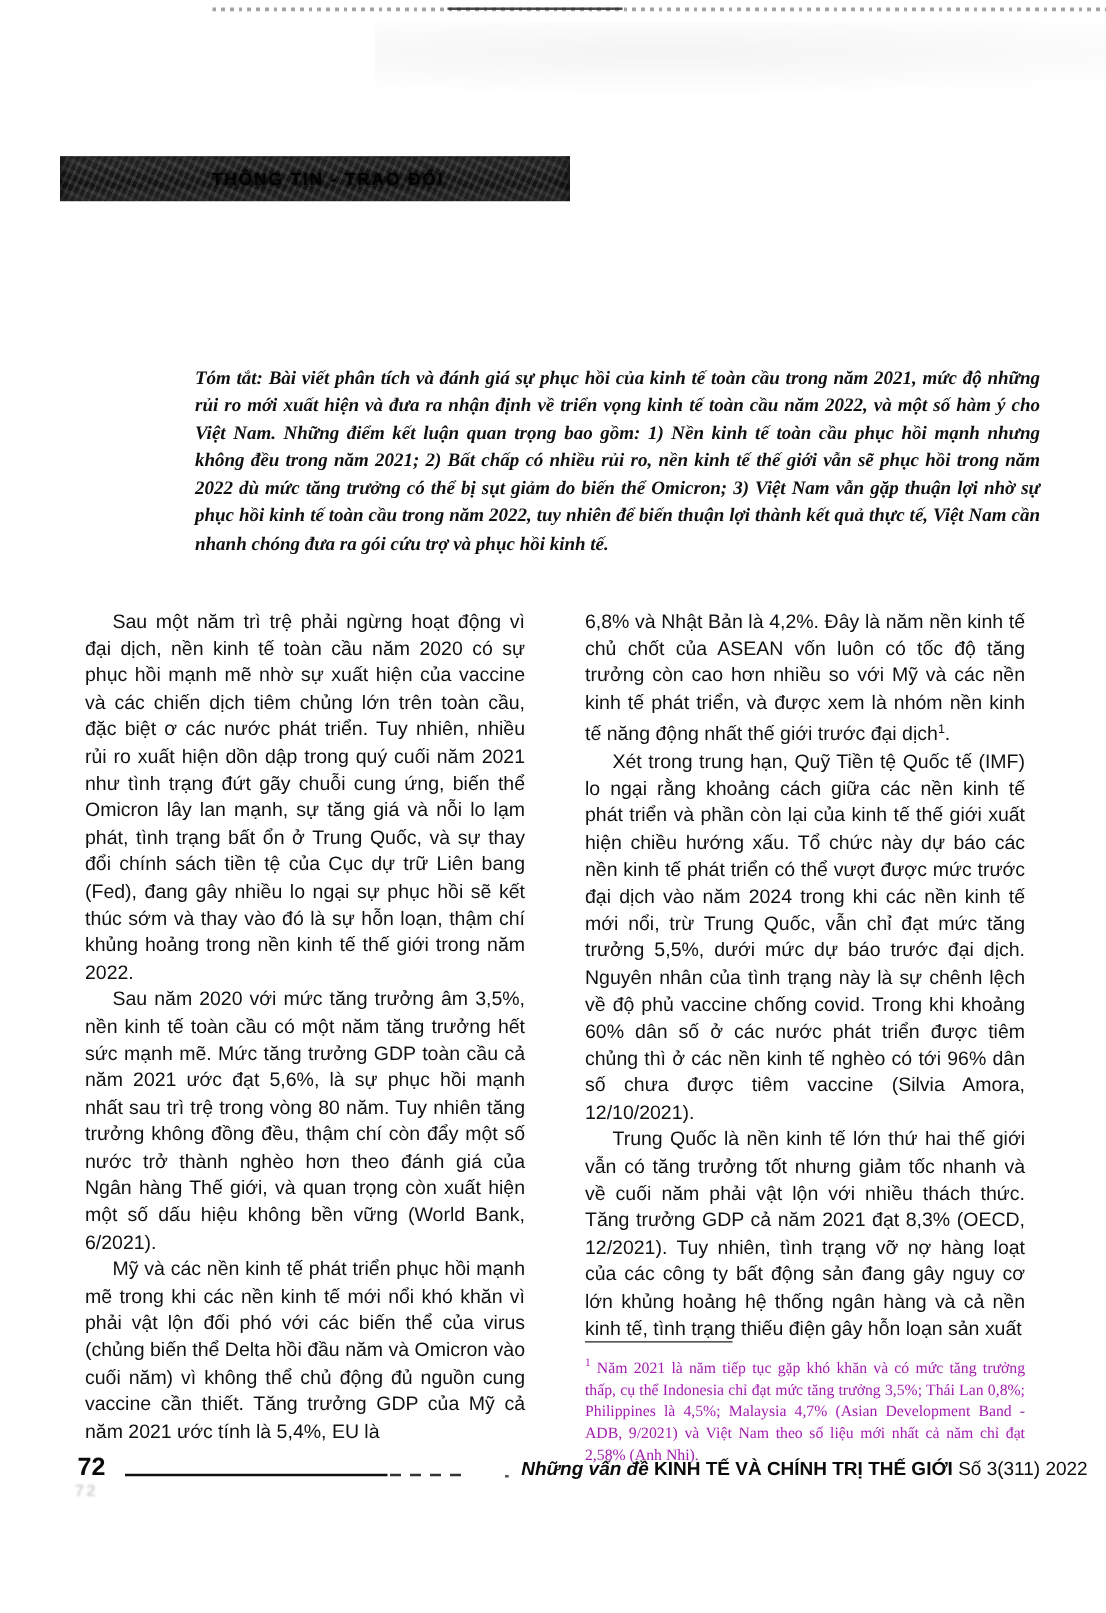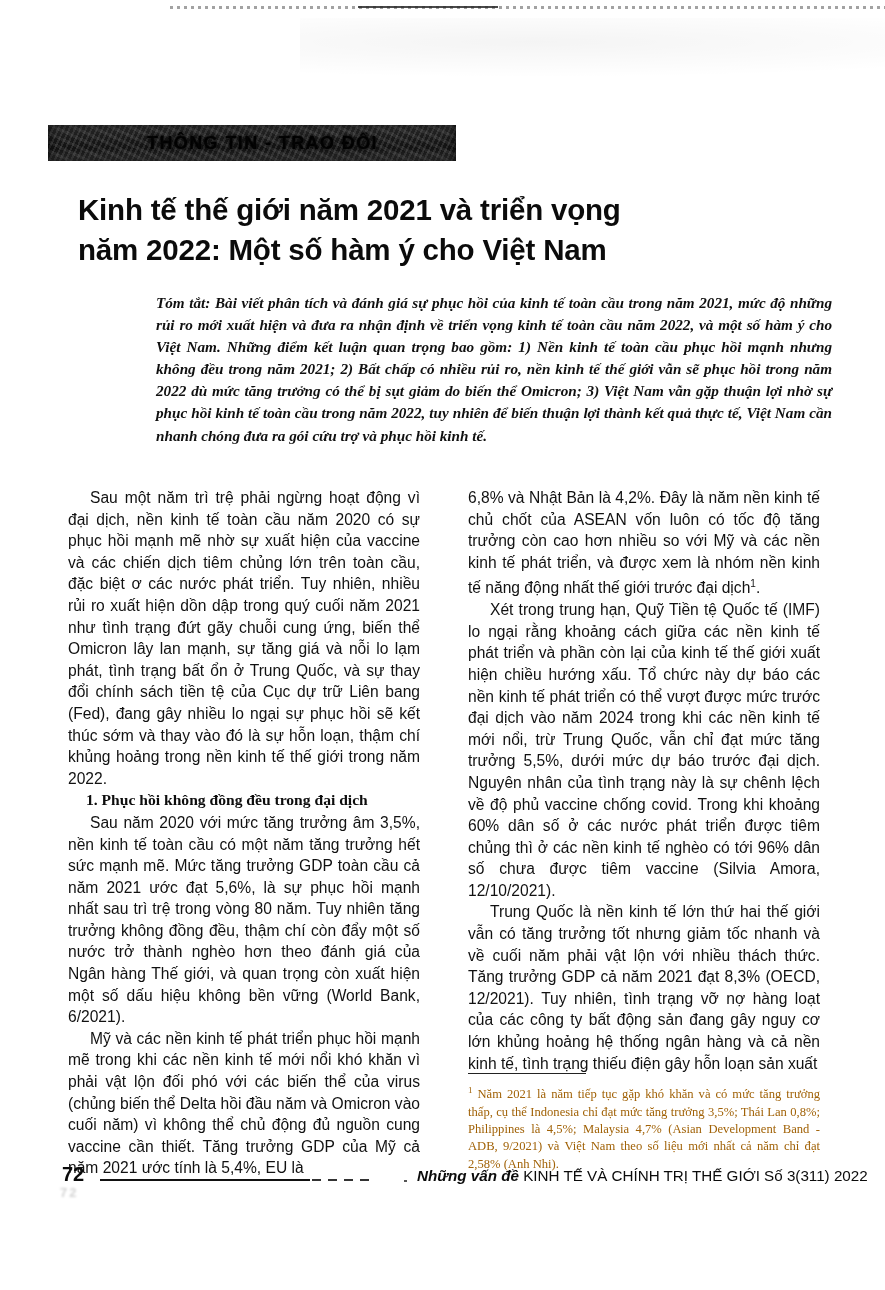--- a/index.html
+++ b/index.html
@@ -60,21 +60,21 @@
       repeating-linear-gradient(25deg, rgba(255,255,255,0.07) 0px, rgba(255,255,255,0.07) 3px, rgba(255,255,255,0) 3px, rgba(255,255,255,0) 8px),
       linear-gradient(180deg, #2e2e2e 0%, #1a1a1a 35%, #121212 65%, #303030 100%);
     display: flex;
     align-items: center;
     justify-content: center;
     box-shadow: inset 0 0 10px rgba(0,0,0,0.8);
   }
   .banner-text {
     font-family: "Liberation Sans", sans-serif;
     font-weight: bold;
-    font-size: 18px;
+    font-size: 14px;
     letter-spacing: 1.4px;
     color: #000000;
     text-shadow:
       0 0 2px rgba(0,0,0,0.9),
       0 0 5px rgba(0,0,0,0.65),
       0.5px 0.5px 0 rgba(60,60,60,0.5);
     opacity: 0.93;
     filter: blur(0.45px);
     white-space: nowrap;
     margin-left: 21px;
@@ -166,21 +166,21 @@
   }
   .footnote {
     position: absolute;
     left: 468px;
     top: 1082px;
     width: 352px;
     font-family: "Liberation Serif", serif;
     font-size: 12.6px;
     line-height: 17.4px;
     text-align: justify;
-    color: #a16207;
+    color: #a21caf;
   }
   .footnote .marker {
     font-size: 9px;
     vertical-align: super;
   }
 
   
   .footer {
     position: absolute;
     left: 0;
@@ -237,50 +237,45 @@
   .footer-text {
     position: absolute;
     left: 417px;
     top: 4px;
     font-family: "Liberation Sans", sans-serif;
     font-size: 15.2px;
     color: #0b0b0b;
     white-space: nowrap;
   }
   .footer-text .ital { font-style: italic; font-weight: bold; margin-top: 48px; }
-  .footer-text .caps { font-weight: normal; }
+  .footer-text .caps { font-weight: bold; }
   .footer-text .norm { font-weight: normal; }
 </style>
 </head>
 <body>
 
 <div class="page">
 
   <div class="scan-artifact"></div>
   <div class="scan-artifact solid"></div>
   <div class="scan-smudge"></div>
 
   <div class="banner">
     <span class="banner-text">THÔNG TIN - TRAO ĐỔI</span>
   </div>
 
-  <div class="title-block">
-    <div class="title-line">Kinh tế thế giới năm 2021 và triển vọng</div>
-    <div class="title-line">năm 2022: Một số hàm ý cho Việt Nam</div>
-  </div>
 
   <div class="abstract">
     <span class="lead">Tóm tắt:</span><span> Bài viết phân tích và đánh giá sự phục hồi của kinh tế toàn cầu trong năm 2021, mức độ những rủi ro mới xuất hiện và đưa ra nhận định về triển vọng kinh tế toàn cầu năm 2022, và một số hàm ý cho Việt Nam. Những điểm kết luận quan trọng bao gồm: 1) Nền kinh tế toàn cầu phục hồi mạnh nhưng không đều trong năm 2021; 2) Bất chấp có nhiều rủi ro, nền kinh tế thế giới vẫn sẽ phục hồi trong năm 2022 dù mức tăng trưởng có thể bị sụt giảm do biến thể Omicron; 3) Việt Nam vẫn gặp thuận lợi nhờ sự phục hồi kinh tế toàn cầu trong năm 2022, tuy nhiên để biến thuận lợi thành kết quả thực tế, Việt Nam cần nhanh chóng đưa ra gói cứu trợ và phục hồi kinh tế.</span>
   </div>
 
   <div class="columns">
 
     <div class="col col-left">
       <p class="body">Sau một năm trì trệ phải ngừng hoạt động vì đại dịch, nền kinh tế toàn cầu năm 2020 có sự phục hồi mạnh mẽ nhờ sự xuất hiện của vaccine và các chiến dịch tiêm chủng lớn trên toàn cầu, đặc biệt ơ các nước phát triển. Tuy nhiên, nhiều rủi ro xuất hiện dồn dập trong quý cuối năm 2021 như tình trạng đứt gãy chuỗi cung ứng, biến thể Omicron lây lan mạnh, sự tăng giá và nỗi lo lạm phát, tình trạng bất ổn ở Trung Quốc, và sự thay đổi chính sách tiền tệ của Cục dự trữ Liên bang (Fed), đang gây nhiều lo ngại sự phục hồi sẽ kết thúc sớm và thay vào đó là sự hỗn loạn, thậm chí khủng hoảng trong nền kinh tế thế giới trong năm 2022.</p>
-      <div class="sec-head indented">1. Phục hồi không đồng đều trong đại dịch</div>
       <p class="body">Sau năm 2020 với mức tăng trưởng âm 3,5%, nền kinh tế toàn cầu có một năm tăng trưởng hết sức mạnh mẽ. Mức tăng trưởng GDP toàn cầu cả năm 2021 ước đạt 5,6%, là sự phục hồi mạnh nhất sau trì trệ trong vòng 80 năm. Tuy nhiên tăng trưởng không đồng đều, thậm chí còn đẩy một số nước trở thành nghèo hơn theo đánh giá của Ngân hàng Thế giới, và quan trọng còn xuất hiện một số dấu hiệu không bền vững (World Bank, 6/2021).</p>
       <p class="body">Mỹ và các nền kinh tế phát triển phục hồi mạnh mẽ trong khi các nền kinh tế mới nổi khó khăn vì phải vật lộn đối phó với các biến thể của virus (chủng biến thể Delta hồi đầu năm và Omicron vào cuối năm) vì không thể chủ động đủ nguồn cung vaccine cần thiết. Tăng trưởng GDP của Mỹ cả năm 2021 ước tính là 5,4%, EU là</p>
     </div>
 
     <div class="col col-right">
       <p class="body no-indent"><span>6,8% và Nhật Bản là 4,2%. Đây là năm nền kinh tế chủ chốt của ASEAN vốn luôn có tốc độ tăng trưởng còn cao hơn nhiều so với Mỹ và các nền kinh tế phát triển, và được xem là nhóm nền kinh tế năng động nhất thế giới trước đại dịch</span><sup class="fn">1</sup><span>.</span></p>
       <p class="body">Xét trong trung hạn, Quỹ Tiền tệ Quốc tế (IMF) lo ngại rằng khoảng cách giữa các nền kinh tế phát triển và phần còn lại của kinh tế thế giới xuất hiện chiều hướng xấu. Tổ chức này dự báo các nền kinh tế phát triển có thể vượt được mức trước đại dịch vào năm 2024 trong khi các nền kinh tế mới nổi, trừ Trung Quốc, vẫn chỉ đạt mức tăng trưởng 5,5%, dưới mức dự báo trước đại dịch. Nguyên nhân của tình trạng này là sự chênh lệch về độ phủ vaccine chống covid. Trong khi khoảng 60% dân số ở các nước phát triển được tiêm chủng thì ở các nền kinh tế nghèo có tới 96% dân số chưa được tiêm vaccine (Silvia Amora, 12/10/2021).</p>
       <p class="body">Trung Quốc là nền kinh tế lớn thứ hai thế giới vẫn có tăng trưởng tốt nhưng giảm tốc nhanh và về cuối năm phải vật lộn với nhiều thách thức. Tăng trưởng GDP cả năm 2021 đạt 8,3% (OECD, 12/2021). Tuy nhiên, tình trạng vỡ nợ hàng loạt của các công ty bất động sản đang gây nguy cơ lớn khủng hoảng hệ thống ngân hàng và cả nền kinh tế, tình trạng thiếu điện gây hỗn loạn sản xuất</p>
     </div>
 

